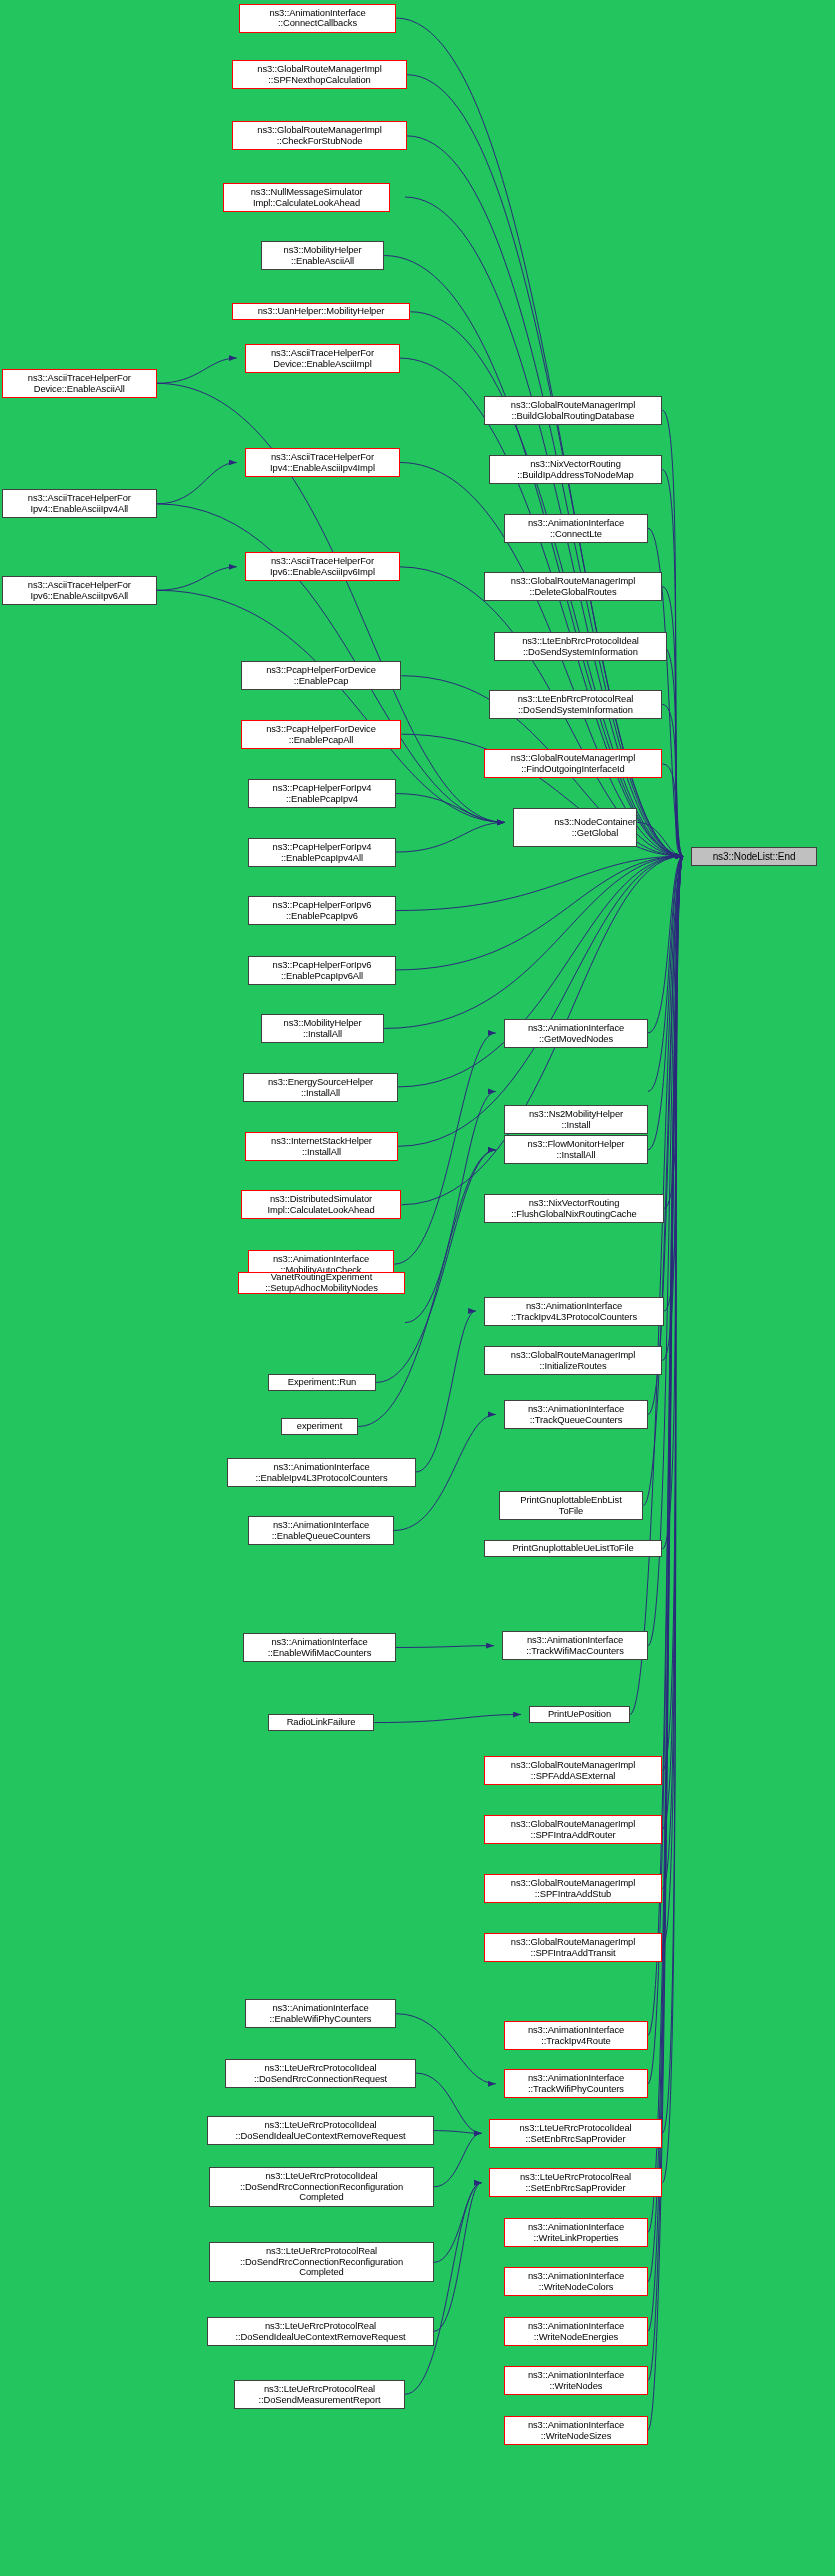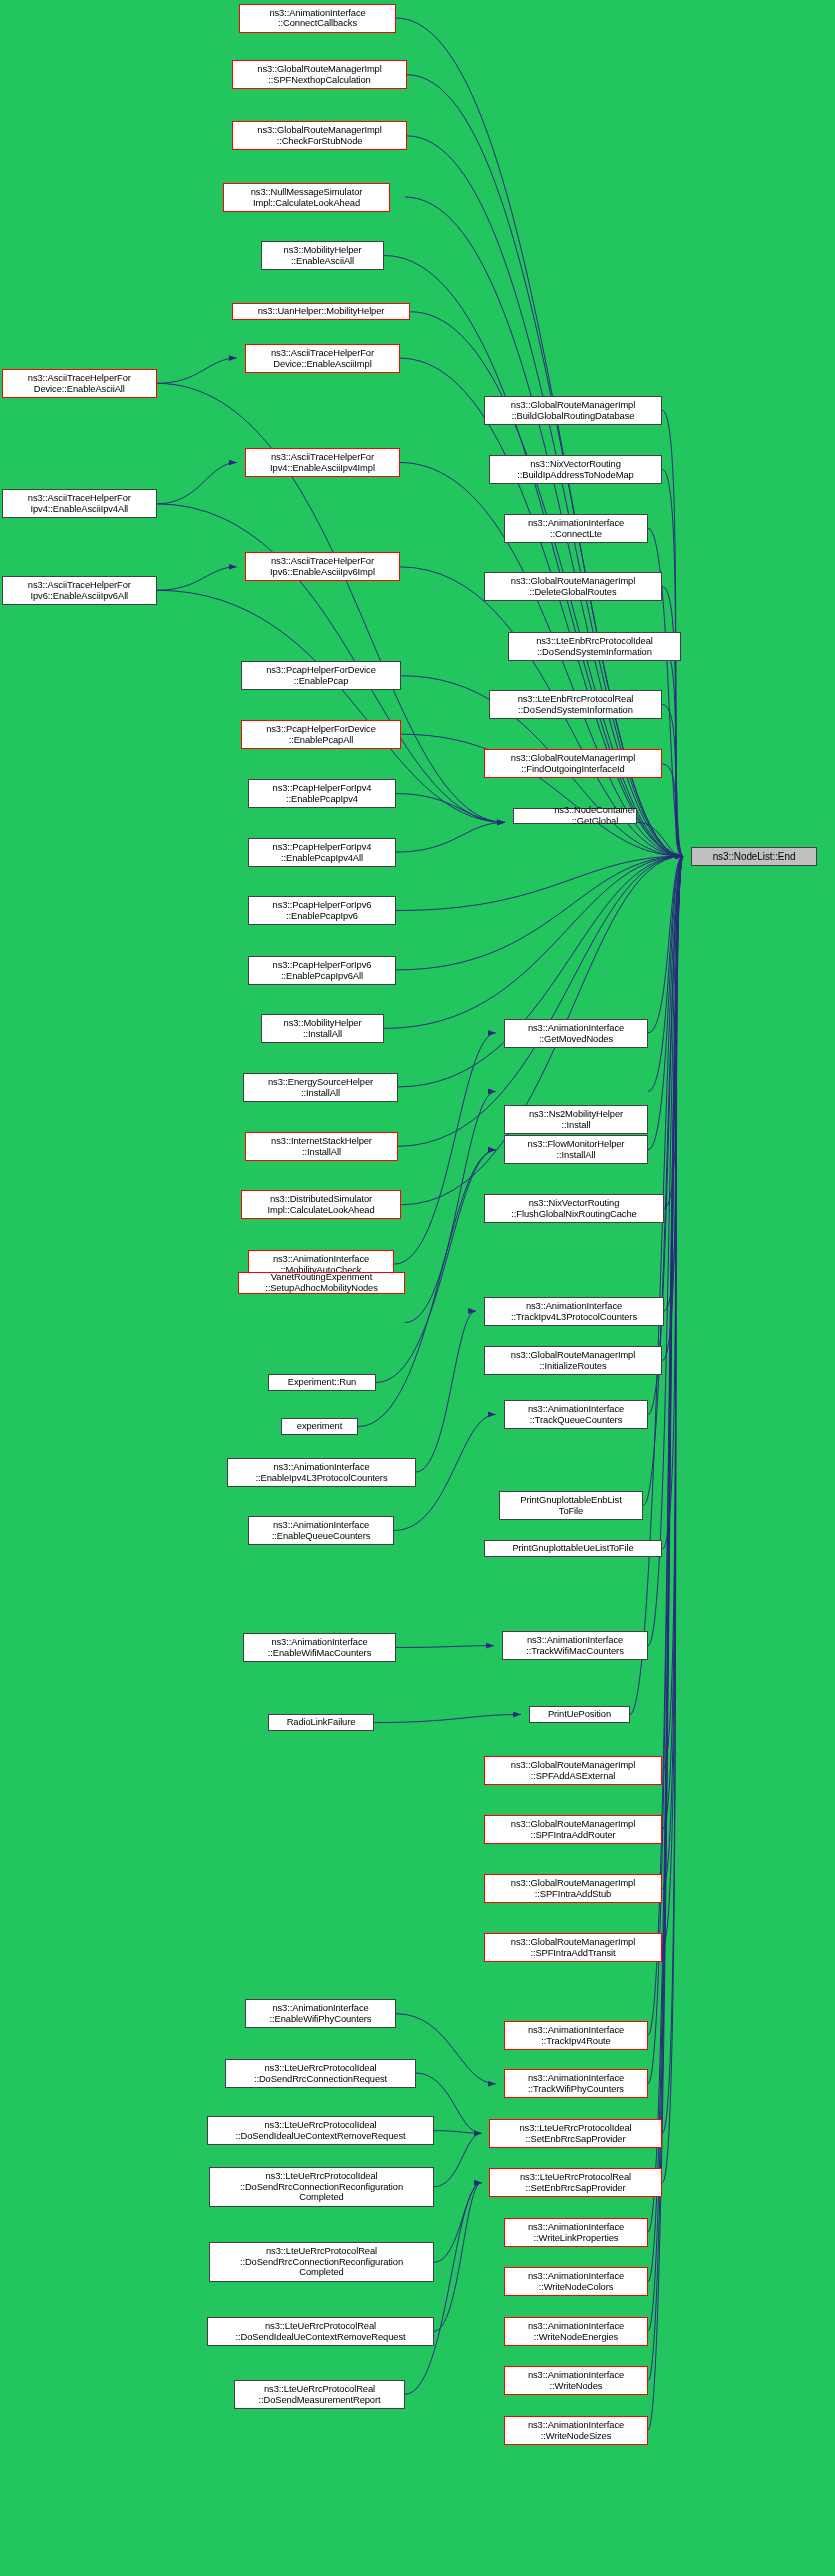--- a/index.html
+++ b/index.html
@@ -206,27 +206,27 @@
     <div class="node" style="left: 234px; top: 2380px; width: 171px; height: 29px;">ns3::LteUeRrcProtocolReal
 ::DoSendMeasurementReport</div>
     <div class="node" style="left: 484px; top: 396px; width: 178px; height: 29px;">ns3::GlobalRouteManagerImpl
 ::BuildGlobalRoutingDatabase</div>
     <div class="node" style="left: 489px; top: 455px; width: 173px; height: 29px;">ns3::NixVectorRouting
 ::BuildIpAddressToNodeMap</div>
     <div class="node" style="left: 504px; top: 514px; width: 144px; height: 29px;">ns3::AnimationInterface
 ::ConnectLte</div>
     <div class="node" style="left: 484px; top: 572px; width: 178px; height: 29px;">ns3::GlobalRouteManagerImpl
 ::DeleteGlobalRoutes</div>
-    <div class="node" style="left: 508px; top: 632px; width: 173px; height: 29px;">ns3::LteEnbRrcProtocolIdeal
+    <div class="node" style="left: 494px; top: 632px; width: 173px; height: 29px;">ns3::LteEnbRrcProtocolIdeal
 ::DoSendSystemInformation</div>
     <div class="node" style="left: 489px; top: 690px; width: 173px; height: 29px;">ns3::LteEnbRrcProtocolReal
 ::DoSendSystemInformation</div>
     <div class="node red" style="left: 484px; top: 749px; width: 178px; height: 29px;">ns3::GlobalRouteManagerImpl
 ::FindOutgoingInterfaceId</div>
-    <div class="node" style="left: 513px; top: 808px; width: 124px; height: 16px; padding-left: 40px;">ns3::NodeContainer
+    <div class="node" style="left: 513px; top: 808px; width: 124px; height: 39px; padding-left: 40px;">ns3::NodeContainer
 ::GetGlobal</div>
     <div class="node" style="left: 504px; top: 1019px; width: 144px; height: 29px;">ns3::AnimationInterface
 ::GetMovedNodes</div>
     <div class="node" style="left: 504px; top: 1077px; width: 144px; height: 29px; margin-top: 28px;">ns3::Ns2MobilityHelper
 ::Install</div>
     <div class="node" style="left: 504px; top: 1135px; width: 144px; height: 29px;">ns3::FlowMonitorHelper
 ::InstallAll</div>
     <div class="node" style="left: 484px; top: 1194px; width: 180px; height: 29px;">ns3::NixVectorRouting
 ::FlushGlobalNixRoutingCache</div>
     <div class="node" style="left: 484px; top: 1297px; width: 180px; height: 29px;">ns3::AnimationInterface

